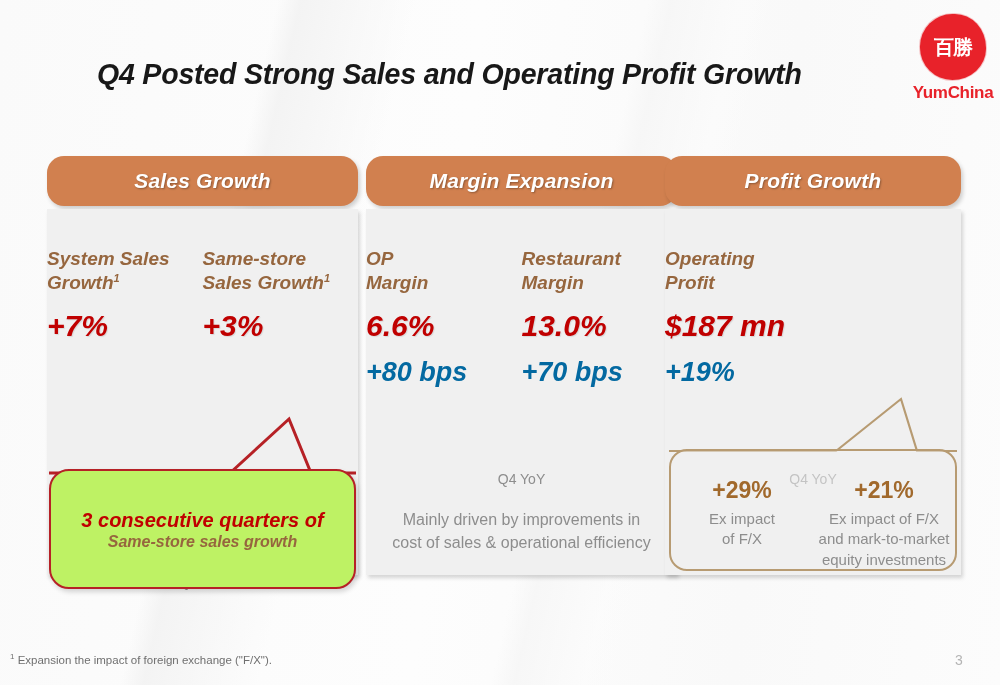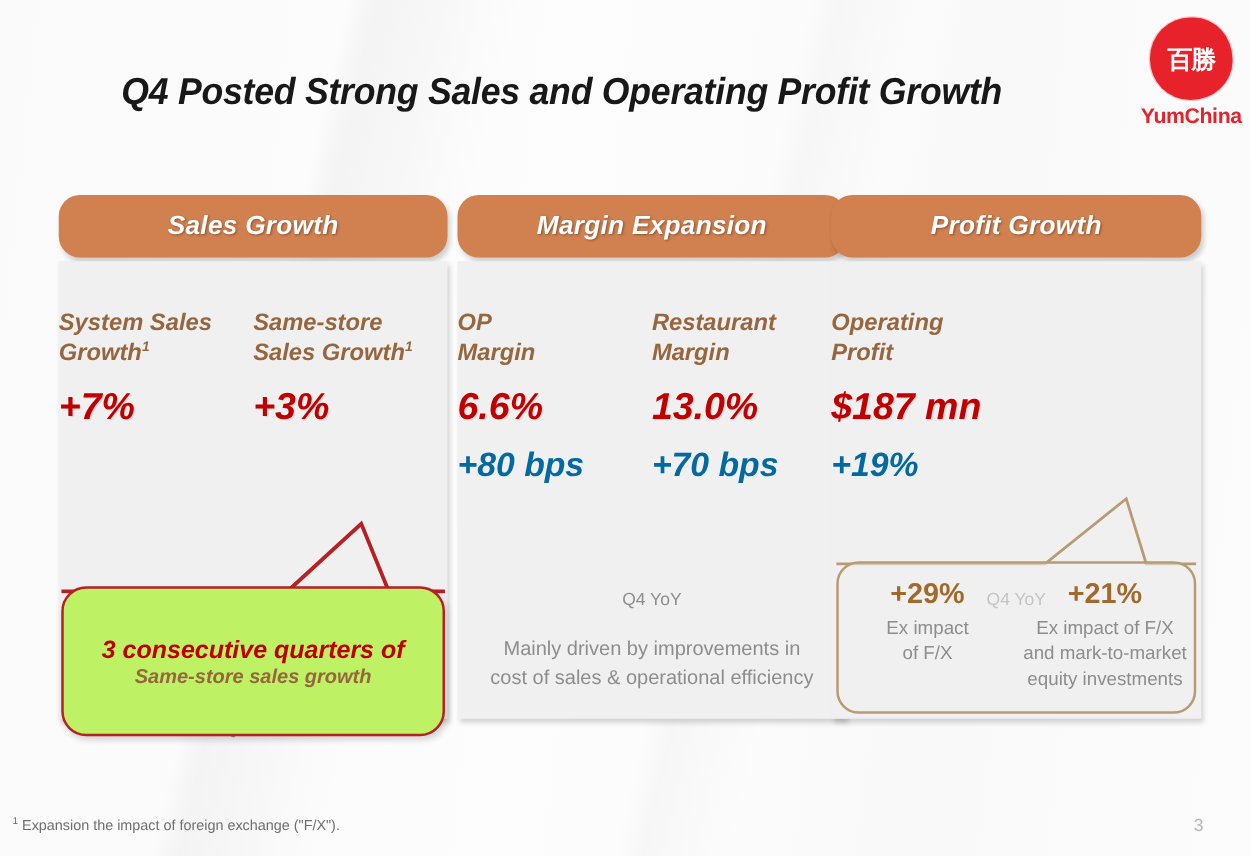--- a/index.html
+++ b/index.html
@@ -240,21 +240,21 @@
   #callout-tan-tail {
     position: absolute;
     left: 4px;
     top: 186px;
     width: 288px;
     height: 58px;
     pointer-events: none;
   }
   .excols {
     display: flex;
-    padding-top: 10px;
+    padding-top: 26px;
     height: 100%;
     box-sizing: border-box;
   }
   .excol { flex: 1; text-align: center; padding: 0 4px; }
   .excol-value {
     color: #a1692c;
     font-size: 23px;
     font-weight: bold;
   }
   .excol-note {

